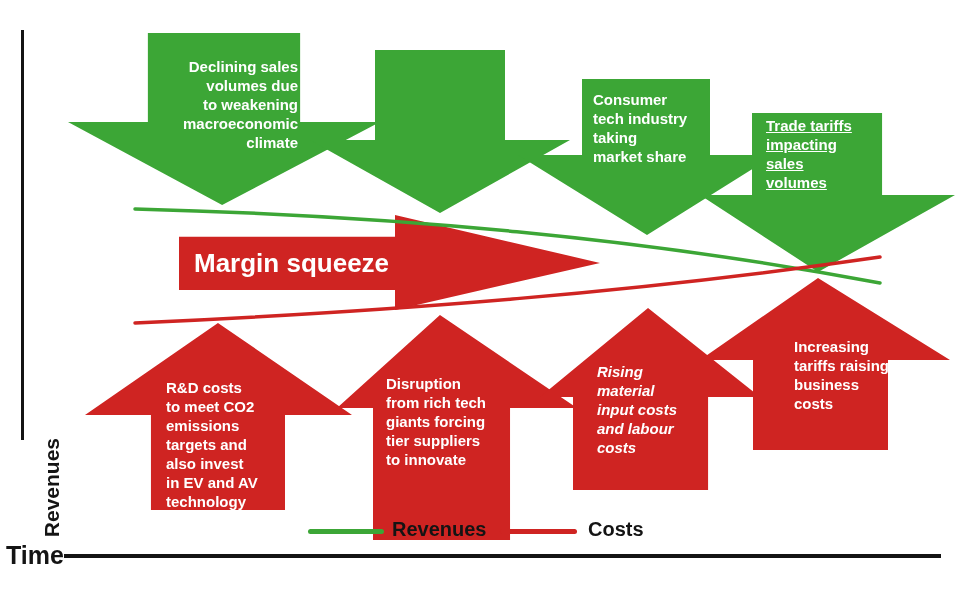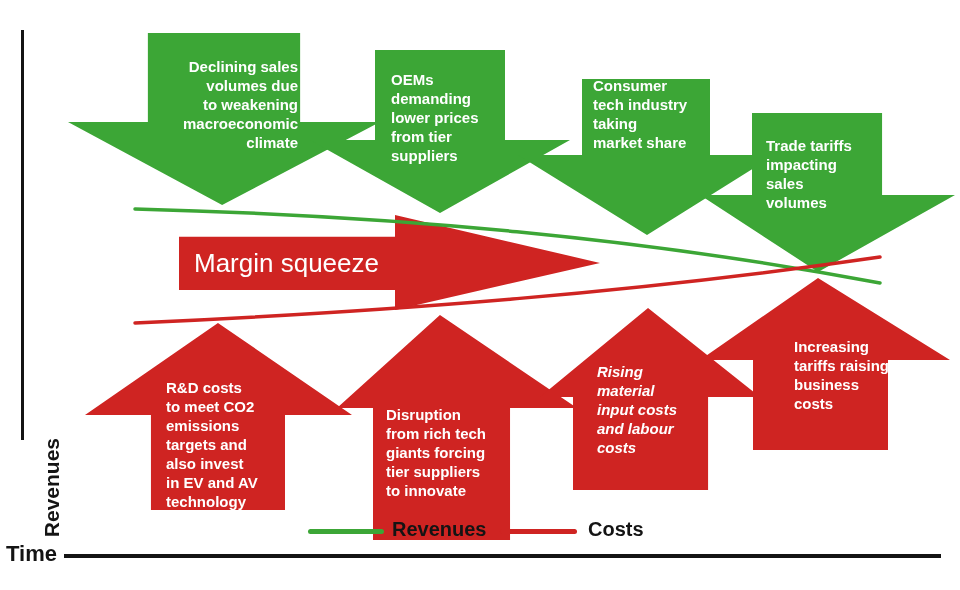--- a/index.html
+++ b/index.html
@@ -42,45 +42,45 @@
     position: absolute;
     color: #ffffff;
     font-weight: bold;
     font-size: 15px;
     line-height: 19px;
     white-space: pre-line;
     z-index: 3;
   }
   .t-g1 { left:148px; top:57px;  width:150px;text-align:right; }
   .t-g2 { left:391px; top:70px;  width:125px; }
-  .t-g3 { left:593px; top:76px;  width:130px; }
-  .t-g4 { left:766px; top:136px; width:125px; }
+  .t-g3 { left:593px; top:90px;  width:130px; }
+  .t-g4 { left:766px; top:116px; width:125px;text-decoration:underline; }
   .t-r1 { left:166px; top:378px; width:132px; }
-  .t-r2 { left:386px; top:374px; width:142px;margin-top:31px; }
+  .t-r2 { left:386px; top:374px; width:142px; }
   .t-r3 { left:597px; top:362px; width:122px;font-style:italic; }
   .t-r4 { left:770px; top:337px; width:132px;margin-left:24px; }
 
   .ms-text {
     position: absolute; left:194px; top:249px;
-    color:#ffffff; font-weight: normal; font-size: 26px; line-height: 28px;
+    color:#ffffff; font-weight: bold; font-size: 26px; line-height: 28px;
     z-index: 3; white-space: nowrap;
   }
 
   .lines { position:absolute; left:0; top:0; width:960px; height:590px; z-index: 2; pointer-events:none; }
 
   .y-axis { left:21px; top:30px; width:3px; height:410px; background:#141414; }
   .x-axis { left:64px; top:554px; width:877px; height:4px; background:#141414; }
   .y-label {
     position:absolute; left:40px; top:438px;
     writing-mode: vertical-rl; transform: rotate(180deg);
     font-weight:bold; font-size:21px; color:#141414;
   }
   .x-label {
     position:absolute; left:6px; top:541px;
-    font-weight:bold; font-size:22px; color:#141414;
+    font-weight:bold; font-size:25px; color:#141414;
   }
 
   .legend-swatch { position:absolute; height:5px; border-radius:2.5px; z-index:3; }
   .sw-rev  { left:308px; top:529px; width:76px; background:#3CA636; }
   .sw-cost { left:500px; top:529px; width:77px; background:#CF2422; }
   .legend-label { position:absolute; top:518px; font-weight:bold; font-size:20px; color:#141414; z-index:3; }
   .ll-rev  { left:392px; }
   .ll-cost { left:588px; }
 </style>
 </head>
@@ -109,25 +109,20 @@
   <svg class="lines" viewBox="0 0 960 590">
     <path d="M 135 209 C 400 216, 640 238, 880 283" fill="none" stroke-width="3.5" stroke-linecap="round" stroke="#3CA636"></path>
     <path d="M 135 323 C 400 311, 640 292, 880 257" fill="none" stroke-width="3.5" stroke-linecap="round" stroke="#CF2422"></path>
   </svg>
 
   <div class="arrow-text t-g1">Declining sales
 volumes due
 to weakening
 macroeconomic
 climate</div>
-  <div class="arrow-text t-g2">OEMs
-demanding
-lower prices
-from tier
-suppliers</div>
   <div class="arrow-text t-g3">Consumer
 tech industry
 taking
 market share</div>
   <div class="arrow-text t-g4">Trade tariffs
 impacting
 sales
 volumes</div>
   <div class="arrow-text t-r1">R&amp;D costs
 to meet CO2

